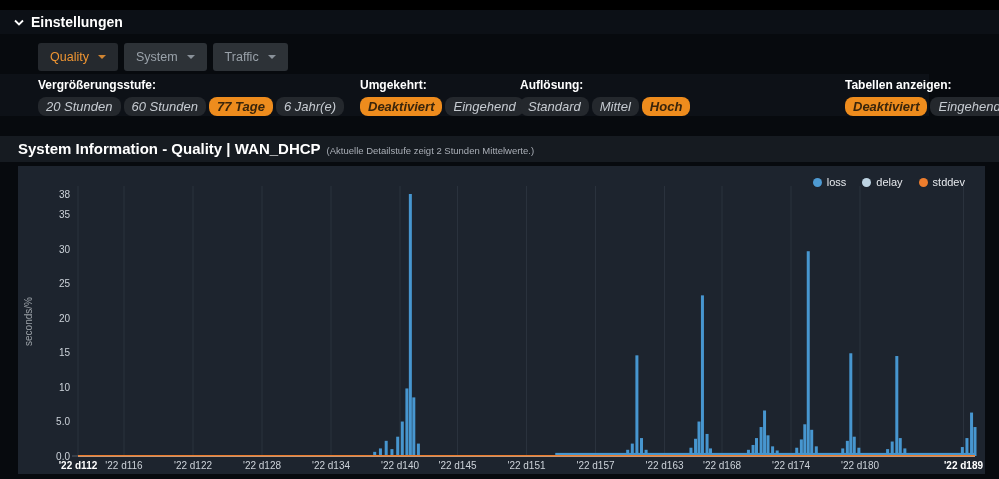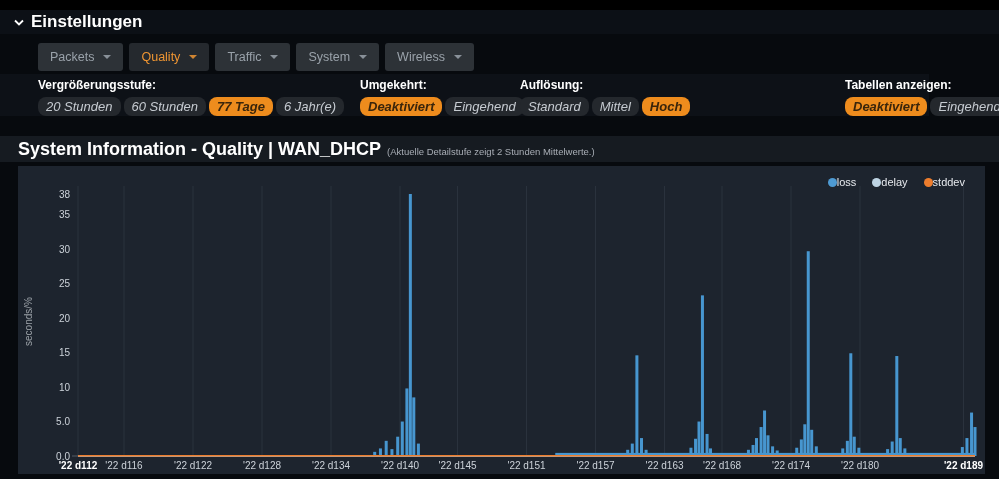--- a/index.html
+++ b/index.html
@@ -3,83 +3,75 @@
 <meta charset="utf-8">
 <style>
   * { margin:0; padding:0; box-sizing:border-box; }
   html,body { width:999px; height:479px; background:#070a0e; font-family:"Liberation Sans", sans-serif; overflow:hidden; }
   .page { position:relative; width:999px; height:479px; }
 
   .top-strip { position:absolute; top:0; left:0; width:999px; height:10px; background:#000; }
 
   .settings-header { position:absolute; top:10px; left:0; width:999px; height:24px; background:#0c1016;
     display:flex; align-items:center; gap:7px; padding:0 14px; cursor:pointer; }
-  .settings-header .title { color:#fff; font-size:17px; font-weight:bold; }
+  .settings-header .title { color:#fff; font-size:14px; font-weight:bold; }
 
   .tabs-row { position:absolute; top:43px; left:38px; display:flex; gap:6px; }
   .tab { display:inline-flex; align-items:center; gap:9px; height:28px; padding:0 12px;
     background:#2d3237; color:#9aa2aa; font-size:12.5px; border:none; border-radius:3px;
     font-family:"Liberation Sans", sans-serif; cursor:pointer; }
   .tab.active { background:#25292e; color:#ef9532; }
   .caret { width:0; height:0; border-left:4px solid transparent; border-right:4px solid transparent;
     border-top:4px solid currentColor; opacity:.85; display:inline-block; }
 
   .settings-bar { position:absolute; top:74px; left:0; width:929px; height:42px; background:#0d1117; }
   .group { position:absolute; top:4px; }
   .group-label { color:#fff; font-size:12px; font-weight:bold; margin-bottom:5px; }
   .btn-group { display:flex; gap:3px; }
   .opt { font-family:"Liberation Sans", sans-serif; font-size:13px; padding:2px 8px; background:#24282d;
     color:#c6cbd1; border:none; border-radius:8px; cursor:pointer; white-space:nowrap;font-style:italic; }
   .opt.sel { background:#ee8c1d; color:#3a250b; font-weight:bold; }
 
   .panel-header { position:absolute; top:136px; left:0; width:999px; height:26px; background:#161b21;
     display:flex; align-items:baseline; gap:6px; padding:0 18px; }
-  .panel-title { color:#fff; font-size:18px; font-weight:bold; line-height:26px; }
+  .panel-title { color:#fff; font-size:15px; font-weight:bold; line-height:26px; }
   .panel-note { color:#a9aeb6; font-size:9.5px;text-align:right; }
 
   .chart { position:absolute; top:166px; left:18px; width:967px; height:308px; background:#1d242e; }
   .y-axis-label { position:absolute; left:-30px; top:150px; width:80px; text-align:center;
     transform:rotate(-90deg); color:#9aa0a6; font-size:10px; }
   .legend { position:absolute; top:10px; right:20px; display:flex; gap:16px; align-items:center; }
-  .legend-item { display:inline-flex; align-items:center; color:#e6e9ed; font-size:11px; }
+  .legend-item { display:inline-flex; align-items:center; gap:5px; color:#e6e9ed; font-size:11px; }
   .dot { width:9px; height:9px; border-radius:50%; display:inline-block; }
   #chart-svg { position:absolute; top:0; left:0; }
 </style>
 </head>
 <body>
 
 <div class="page">
   <div class="top-strip"></div>
 
   <div class="settings-header">
     <svg width="10" height="7" viewBox="0 0 10 7">
       <polyline points="1,1.5 5,5.5 9,1.5" fill="none" stroke="#ffffff" stroke-width="1.8"></polyline>
     </svg>
     <span class="title">Einstellungen</span>
   </div>
 
   <div class="tabs-row">
-    <button class="tab">
-      <span>Packets</span>
-      <span class="caret"></span>
-    </button>
     <button class="tab active">
       <span>Quality</span>
-      <span class="caret"></span>
-    </button>
-    <button class="tab">
-      <span>Traffic</span>
       <span class="caret"></span>
     </button>
     <button class="tab">
       <span>System</span>
       <span class="caret"></span>
     </button>
     <button class="tab">
-      <span>Wireless</span>
+      <span>Traffic</span>
       <span class="caret"></span>
     </button>
   </div>
 
   <div class="settings-bar">
     <div class="group" style="left:38px;">
       <div class="group-label">Vergrößerungsstufe:</div>
       <div class="btn-group">
         <button class="opt">20 Stunden</button>
         <button class="opt">60 Stunden</button>

